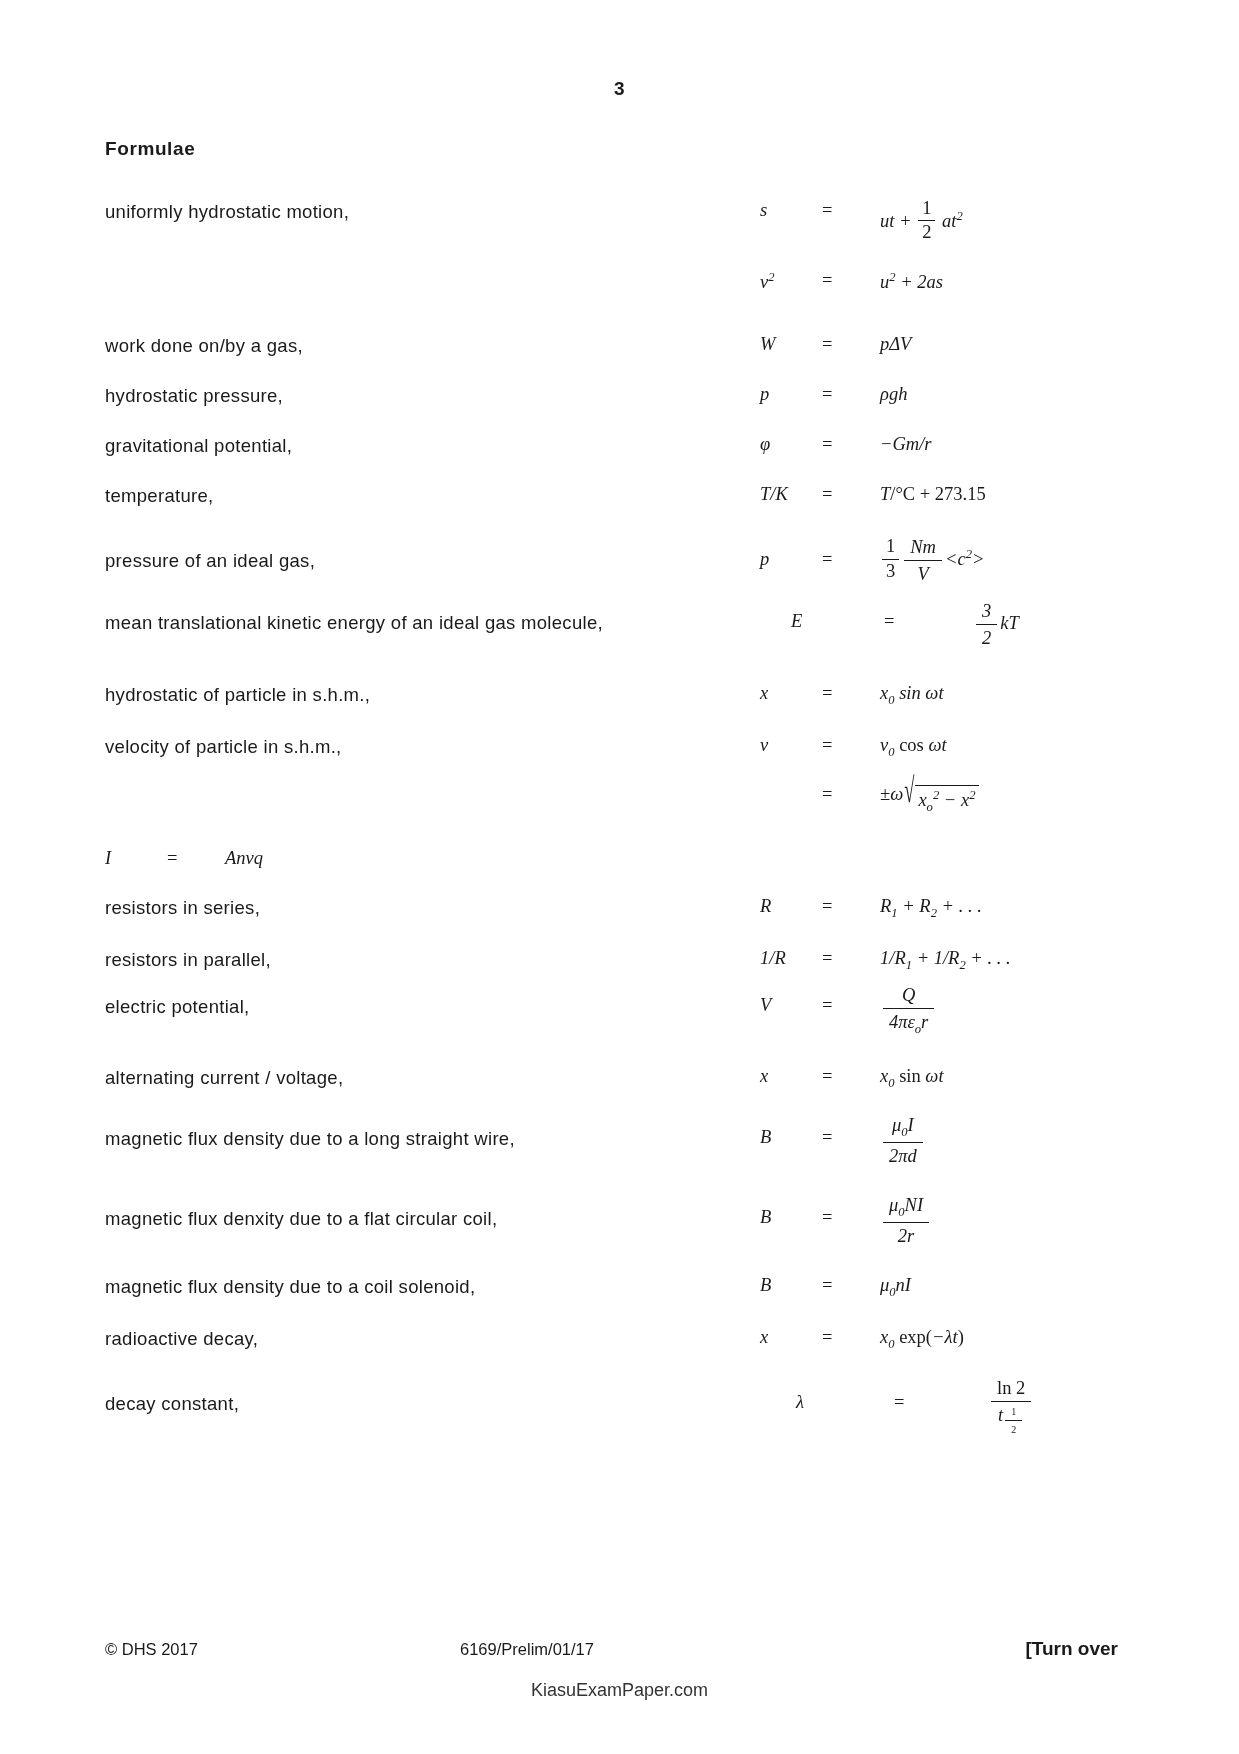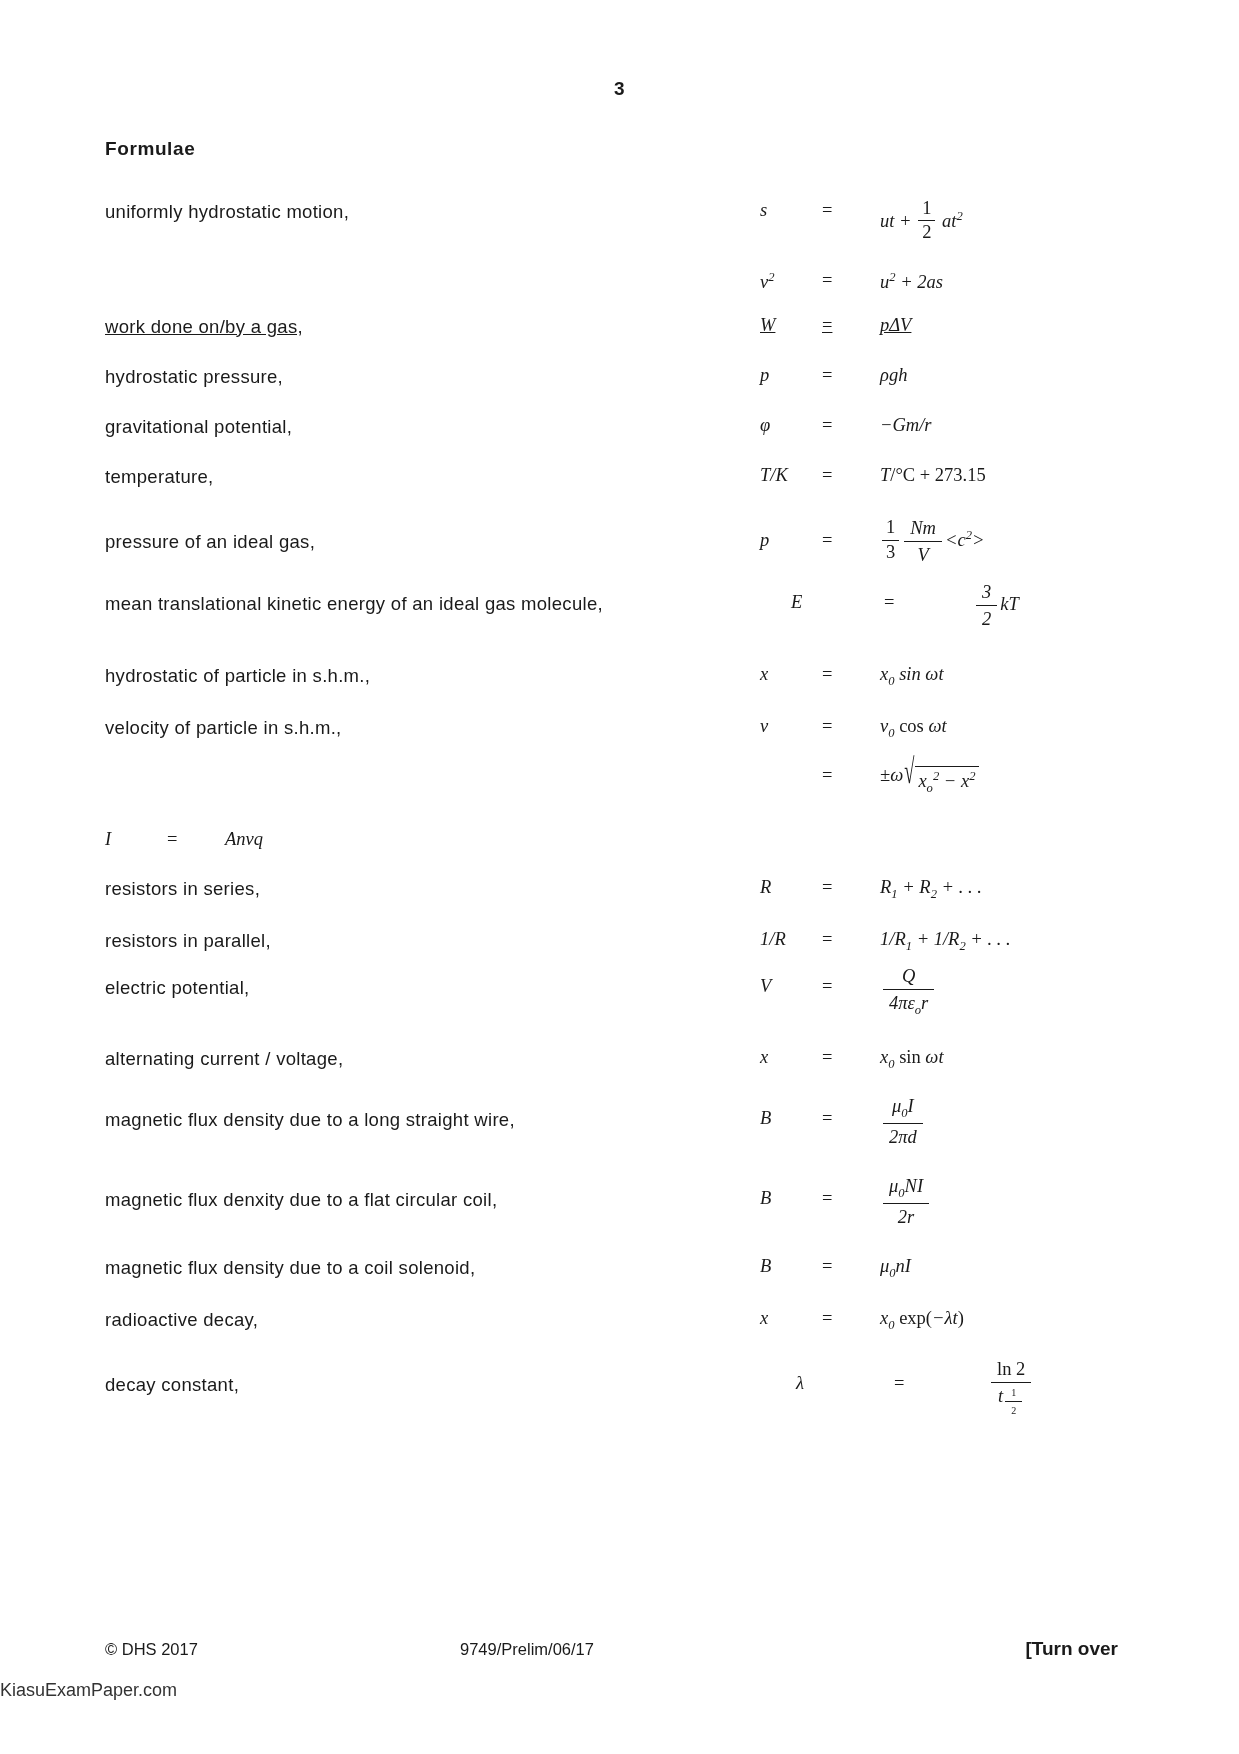--- a/index.html
+++ b/index.html
@@ -164,20 +164,21 @@
     right: 12px;
     top: -2px;
     font-size: 19px;
     font-weight: bold;
   }
   .watermark {
     position: absolute;
     top: 1680px;
     left: 0;
     width: 1239px;
+    text-align: center;
     font-size: 18px;
     color: #333;
   }
 </style>
 </head>
 <body>
 
 <div class="page">
 
   <div class="page-number">3</div>
@@ -198,21 +199,21 @@
       </div>
     </div>
 
     <div class="frow" style="margin-top:22px;">
       <div class="label"></div>
       <div class="sym">v<sup class="small">2</sup></div>
       <div class="eq">=</div>
       <div class="expr">u<sup class="small">2</sup>&nbsp;+&nbsp;2as</div>
     </div>
 
-    <div class="frow" style="margin-top:20px;text-decoration:underline;">
+    <div class="frow" style="margin-top:39px;">
       <div class="label">work done on/by a gas,</div>
       <div class="sym">W</div>
       <div class="eq">=</div>
       <div class="expr">pΔV</div>
     </div>
 
     <div class="frow" style="margin-top:25px;">
       <div class="label">hydrostatic pressure,</div>
       <div class="sym">p</div>
       <div class="eq">=</div>
@@ -375,19 +376,19 @@
                   <span class="den up">2</span>
                 </span></sub></span>
           </span>
       </div>
     </div>
 
   </div>
 
   <div class="footer">
     <div class="copyright">© DHS 2017</div>
-    <div class="paper-code">9749/Prelim/06/17</div>
+    <div class="paper-code">6169/Prelim/01/17</div>
     <div class="turnover">[Turn over</div>
   </div>
 
   <div class="watermark">KiasuExamPaper.com</div>
 
 </div>
 
 </body></html>

